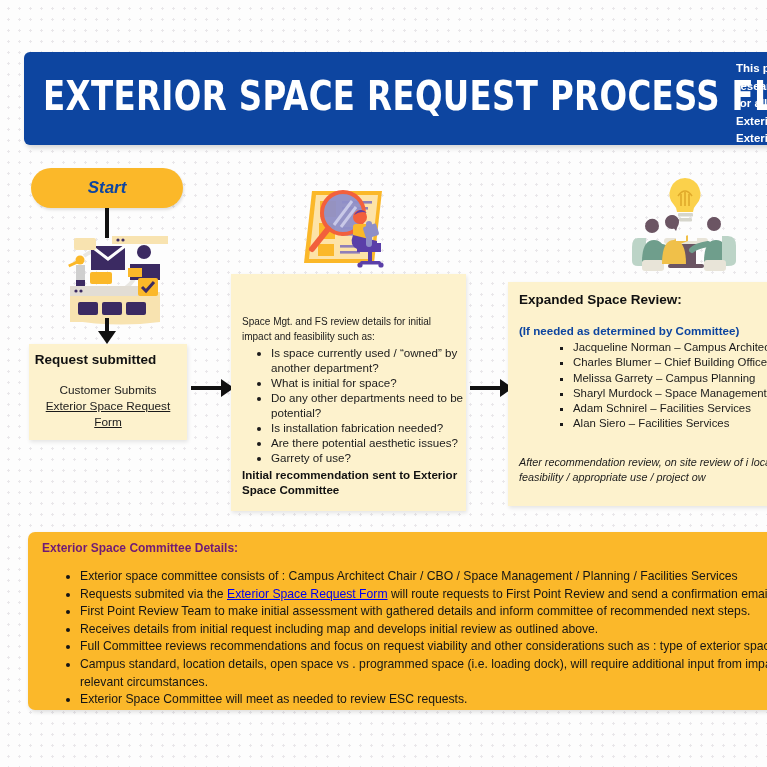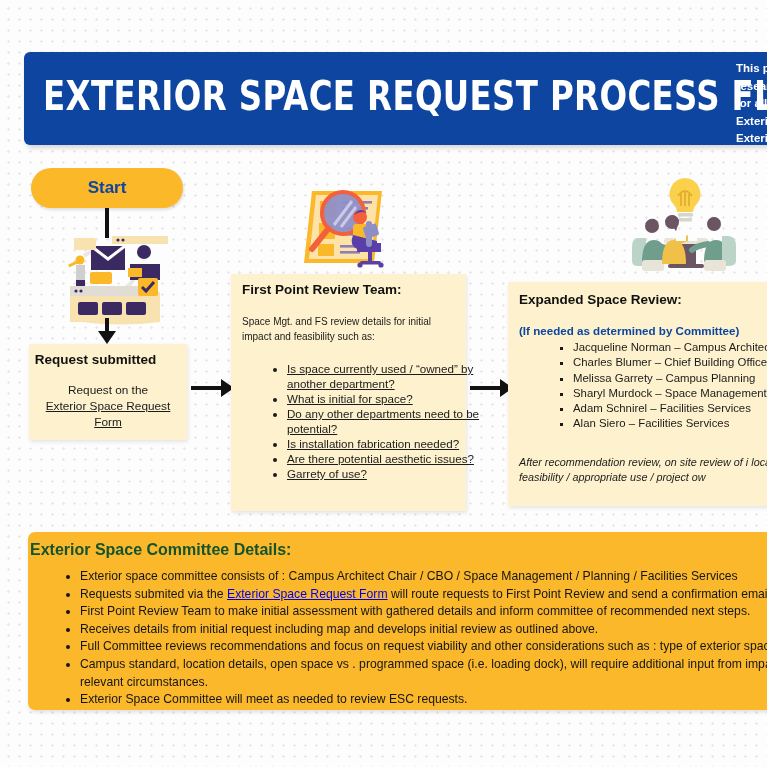--- a/index.html
+++ b/index.html
@@ -74,20 +74,21 @@
   
   #start-pill {
     position: absolute;
     left: 31px;
     top: 168px;
     width: 152px;
     height: 40px;
     background: #fbb829;
     border-radius: 20px;
     box-shadow: 1px 2px 3px rgba(0,0,0,0.12);
+    font-style: italic;
   }
   #start-label {
     position: absolute;
     left: 0; top: 0;
     width: 152px;
     line-height: 40px;
     text-align: center;
     color: #0d45a0;
     font-size: 17px;
     font-weight: bold;
@@ -160,26 +161,25 @@
   #fpr-intro {
     position: absolute;
     left: 11px; top: 40px; width: 220px;
     font-size: 10px;
     line-height: 15px;
     color: #1b1b1b;
   }
   #fpr-list {
     position: absolute;
     left: 24px; top: 71px; width: 212px;
-    margin: 16px;
+    margin: 0;
     padding: 0 0 0 16px;
     font-size: 11.6px;
     line-height: 15px;
     color: #1b1b1b;
-    text-decoration: underline;
   }
   #fpr-list li { margin: 0 0 0 0; }
   #fpr-footer {
     position: absolute;
     left: 11px; top: 193px; width: 220px;
     font-size: 11.6px;
     line-height: 15px;
     font-weight: bold;
     color: #111111;
   }
@@ -224,24 +224,24 @@
     top: 532px;
     width: 800px;
     height: 178px;
     background: #fbb82a;
     border-radius: 7px;
     box-shadow: 1px 2px 4px rgba(0,0,0,0.13);
     overflow: hidden;
   }
   #details-title {
     position: absolute;
-    left: 2px; top: 9px;
-    font-size: 16px;
-    font-weight: bold;
-    color: #14532d;
+    left: 14px; top: 9px;
+    font-size: 12px;
+    font-weight: bold;
+    color: #701a75;
   }
   #details-list {
     position: absolute;
     left: 36px; top: 36px; width: 790px;
     margin: 0;
     padding: 0 0 0 16px;
     font-size: 12.2px;
     line-height: 17.6px;
     color: #151515;
     white-space: nowrap;
@@ -315,21 +315,21 @@
     <rect x="82" y="62" width="20" height="18" rx="2" fill="#fbb829"></rect>
     <path d="M86 71 l4 4 l8 -9" fill="none" stroke="#3b2a62" stroke-width="3"></path>
   </svg>
 
   <div class="vline" style="left:105px; top:318px; height:20px;"></div>
   <div class="vhead" style="left:98px; top:331px;"></div>
 
   <div class="cream-box" id="req-box">
     <div id="req-title">Request submitted</div>
     <div id="req-body">
-      <div>Request on the</div>
+      <div>Customer Submits</div>
       <a id="req-link" href="#">Exterior Space Request Form</a>
     </div>
   </div>
 
   <div class="hline" style="left:191px; top:386px; width:32px;"></div>
   <div class="hhead" style="left:221px; top:379px;"></div>
 
   <svg class="illus" style="left:298px; top:187px;" width="100" height="82" viewBox="0 0 100 82">
 
     <path d="M14 4 L84 4 L76 76 L6 76 Z" fill="#fbb829"></path>
@@ -362,30 +362,30 @@
     <rect x="66" y="38" width="14" height="12" rx="2" fill="#8f8fc8" transform="rotate(-18 73 44)"></rect>
 
     <rect x="68" y="34" width="6" height="26" rx="3" fill="#8f8fc8"></rect>
     <rect x="70" y="64" width="4" height="11" fill="#5a3fa8"></rect>
     <rect x="62" y="74" width="21" height="3.4" rx="1.7" fill="#5a3fa8"></rect>
     <circle cx="62" cy="78" r="2.6" fill="#5a3fa8"></circle>
     <circle cx="83" cy="78" r="2.6" fill="#5a3fa8"></circle>
   </svg>
 
   <div class="cream-box" id="fpr-box">
-    <div id="fpr-title">First Point Review Team:</div>
     <div id="fpr-intro">Space Mgt. and FS review details for initial impact and feasibility such as:</div>
     <ul id="fpr-list">
       <li>Is space currently used / “owned” by another department?</li>
       <li>What is initial for space?</li>
       <li>Do any other departments need to be potential?</li>
       <li>Is installation fabrication needed?</li>
       <li>Are there potential aesthetic issues?</li>
       <li>Garrety of use?</li>
     </ul>
+    <div id="fpr-footer">Initial recommendation sent to Exterior Space Committee</div>
   </div>
 
   <div class="hline" style="left:470px; top:386px; width:32px;"></div>
   <div class="hhead" style="left:500px; top:379px;"></div>
 
   <svg class="illus" style="left:628px; top:176px;" width="114" height="98" viewBox="0 0 114 98">
 
     <path d="M57 2 a16 16 0 0 1 11 27 q-3 3 -3 7 l-16 0 q0 -4 -3 -7 a16 16 0 0 1 11 -27 z" fill="#fbd14b"></path>
     <path d="M50 20 q7 -10 14 0" fill="none" stroke="#e0a92a" stroke-width="1.6"></path>
     <line x1="53" y1="18" x2="53" y2="30" stroke="#e0a92a" stroke-width="1.6"></line>

